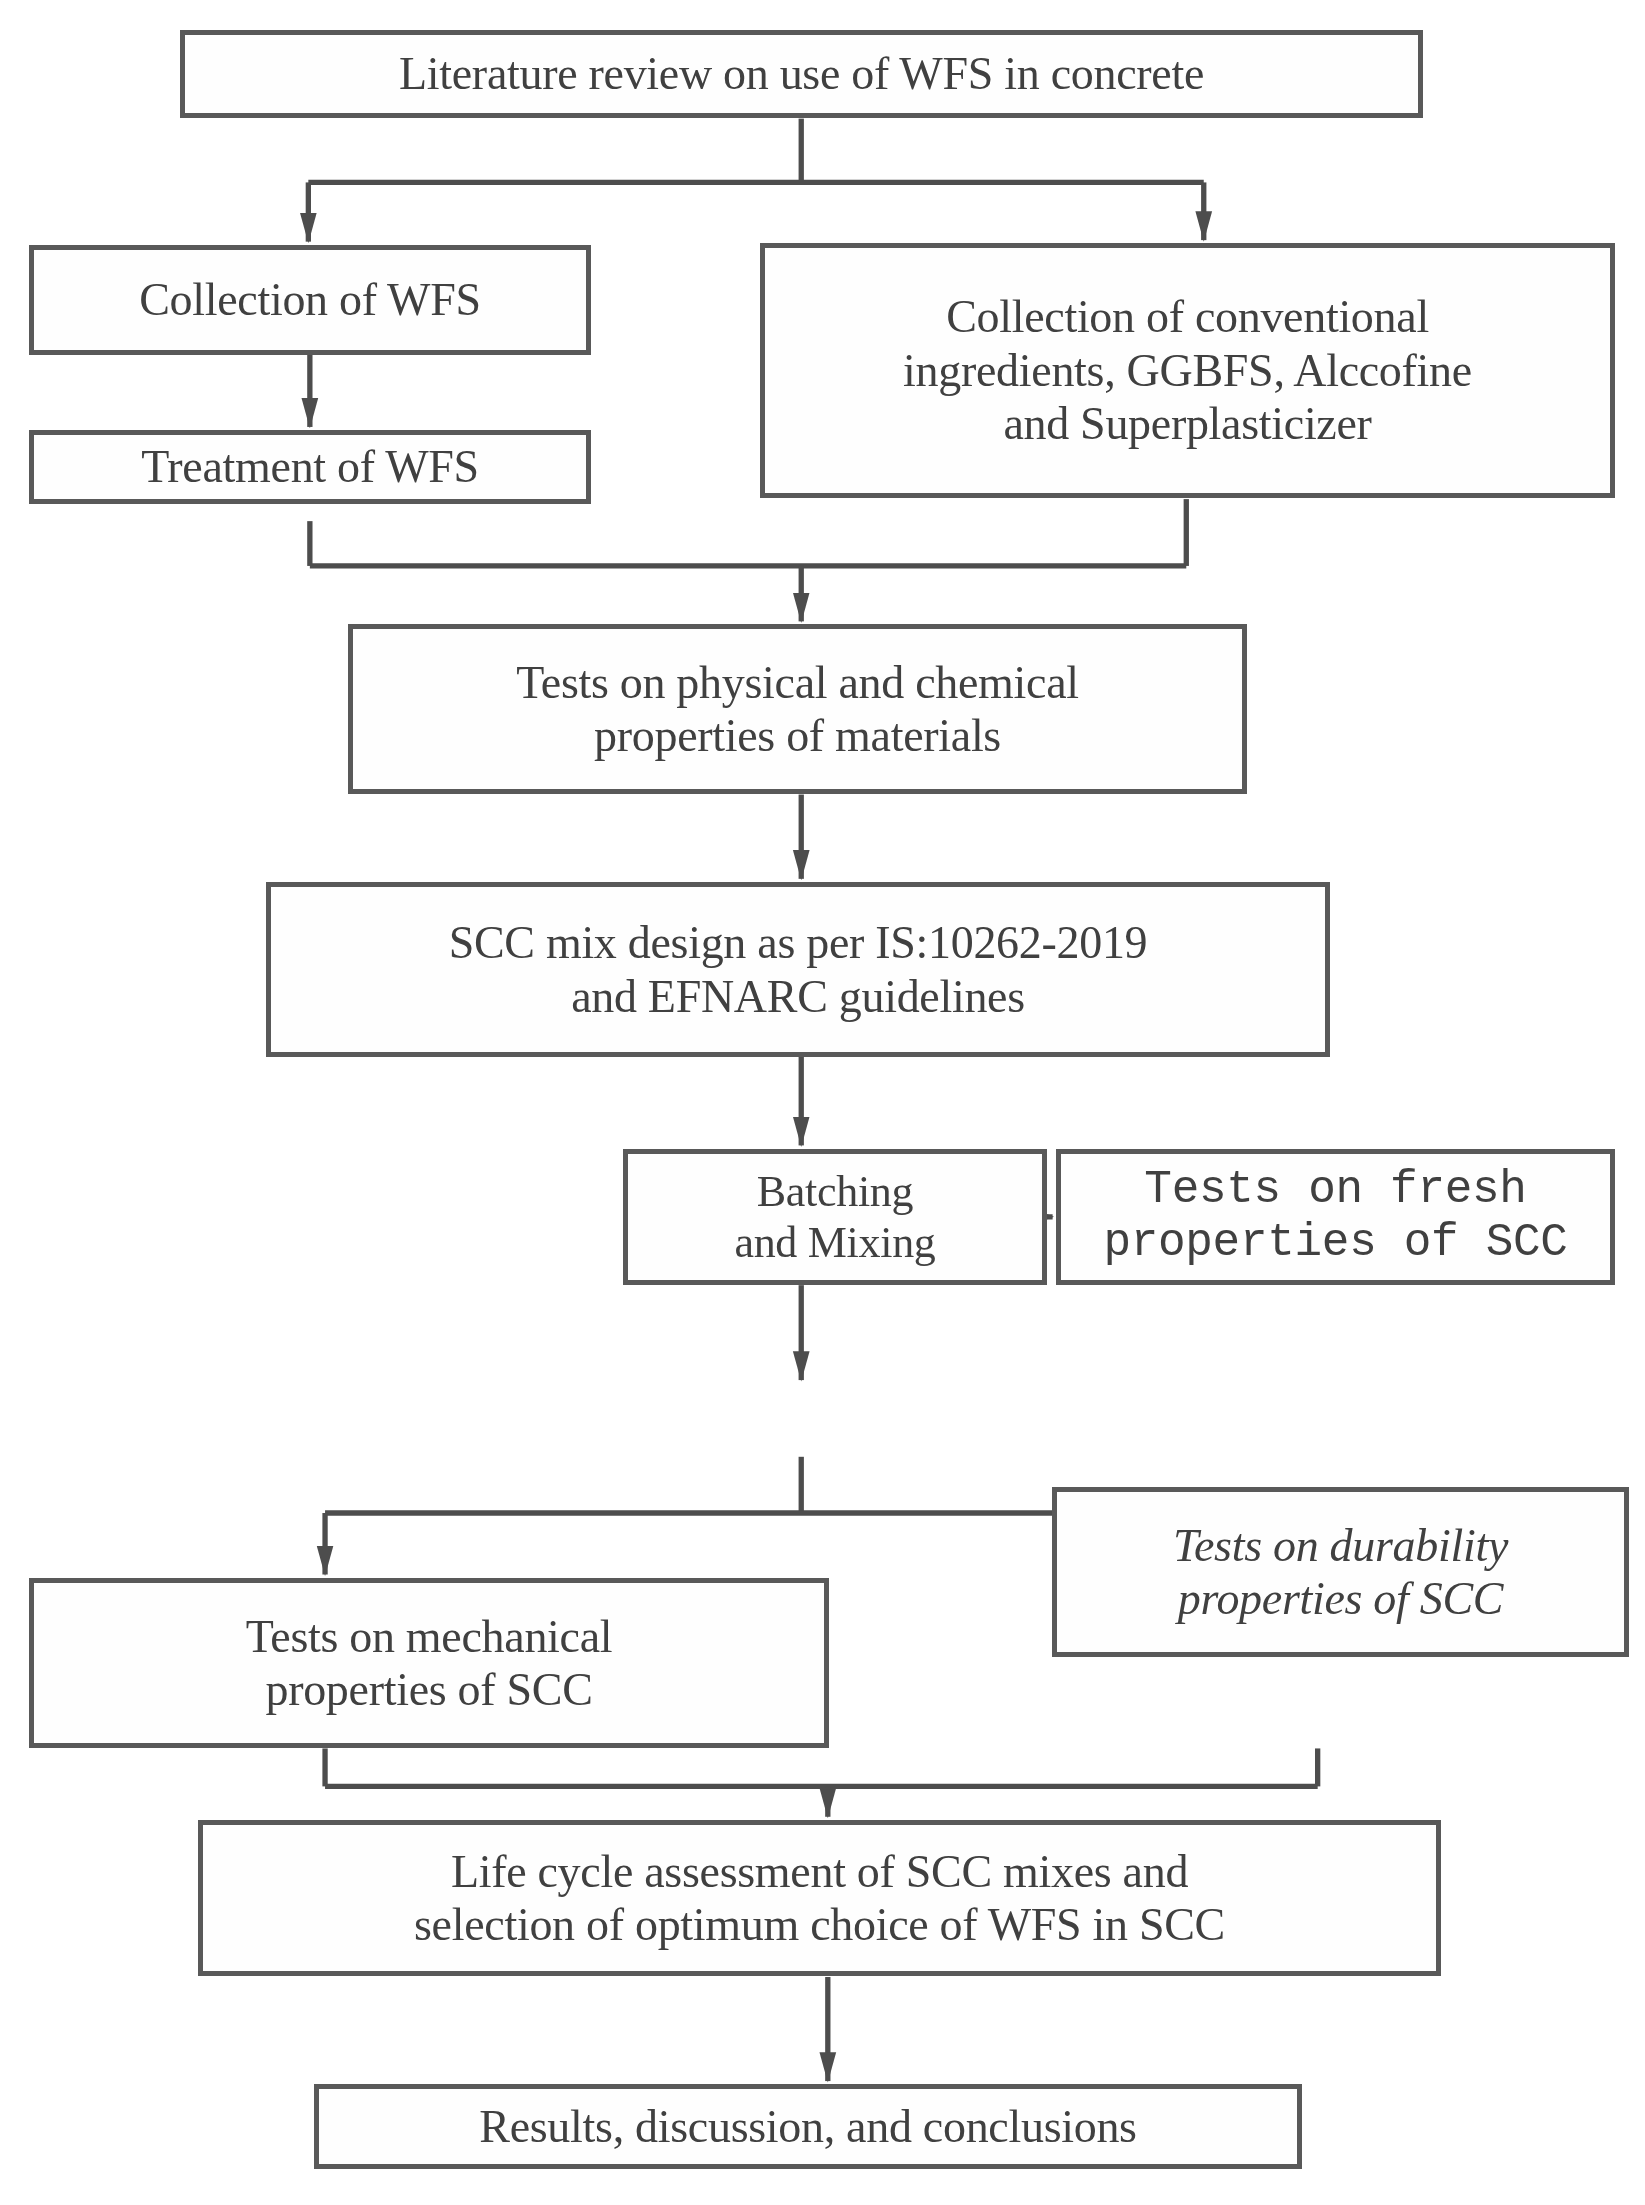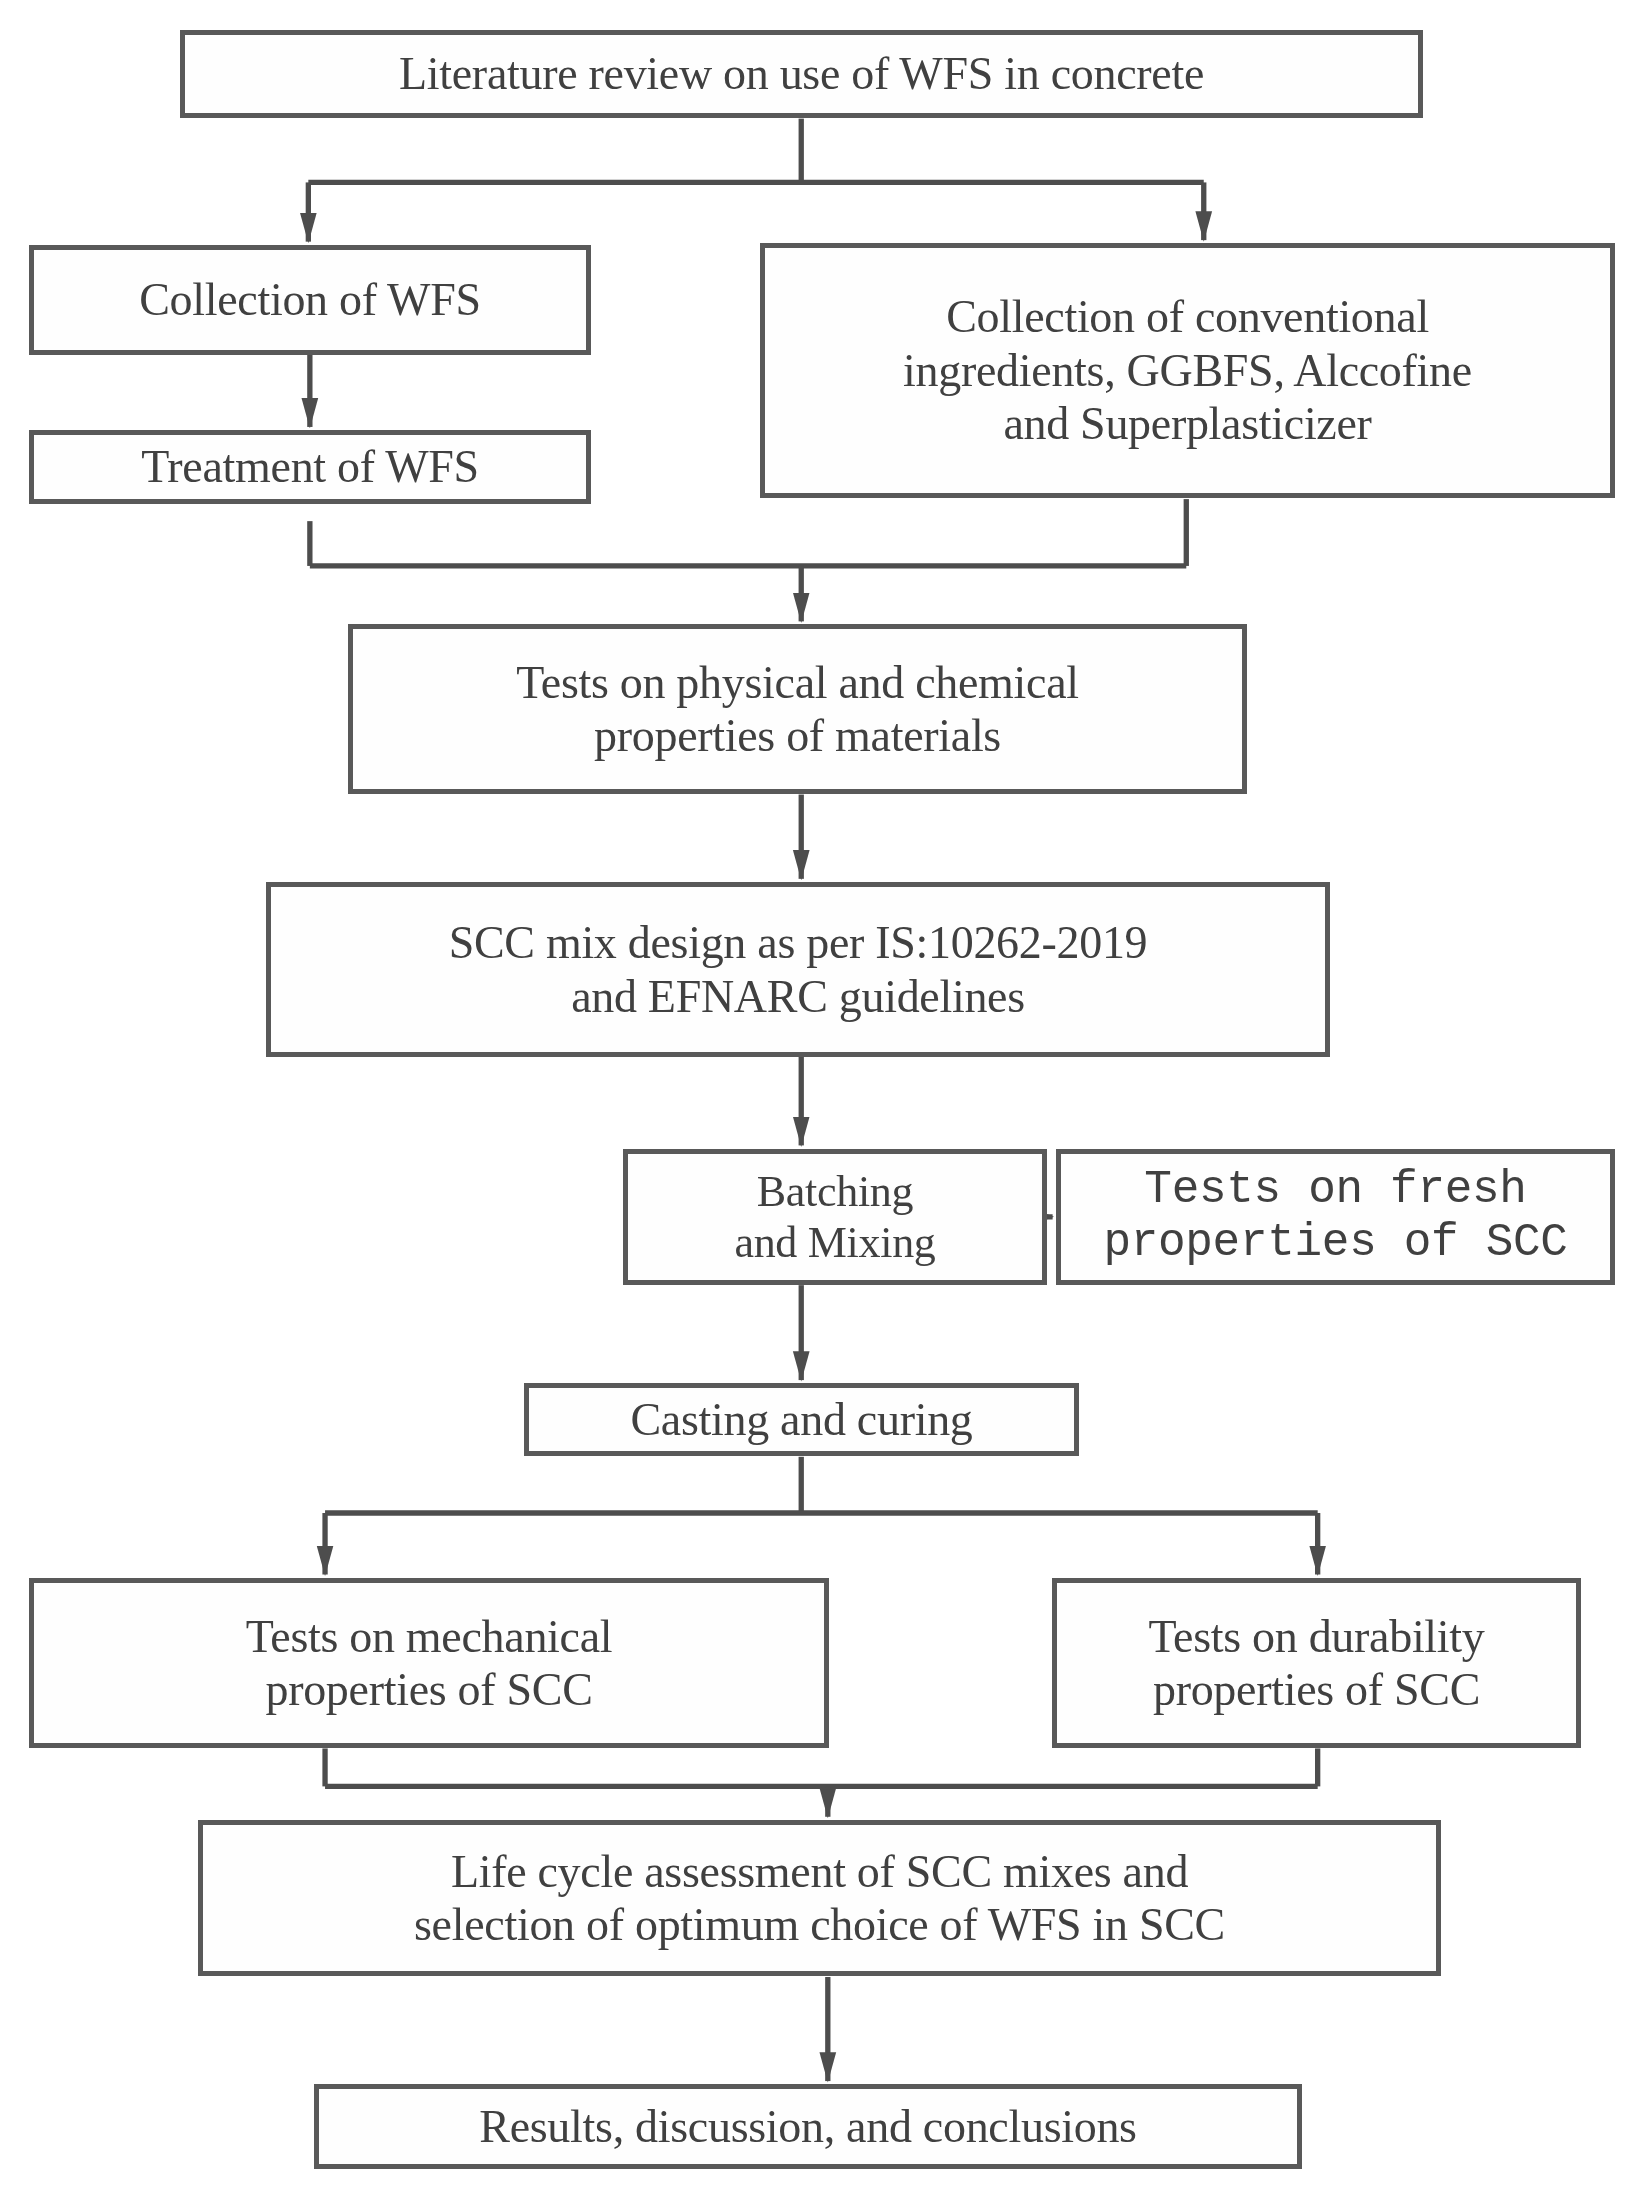--- a/index.html
+++ b/index.html
@@ -49,21 +49,21 @@
   .n-lit      { left: 180px;  top: 30px;   width: 1243px; height: 88px; }
   .n-colwfs   { left: 29px;   top: 245px;  width: 562px;  height: 110px; }
   .n-treat    { left: 29px;   top: 430px;  width: 562px;  height: 74px; }
   .n-conv     { left: 760px; top: 243px;  width: 855px; height: 255px; }
   .n-physchem { left: 348px;  top: 624px;  width: 899px; height: 170px; }
   .n-mixdes   { left: 266px;  top: 882px; width: 1064px; height: 175px; }
   .n-batch    { left: 623px;  top: 1149px; width: 424px;  height: 136px; }
   .n-fresh    { left: 1056px; top: 1149px; width: 559px;  height: 136px; font-family: Liberation Mono, monospace; }
   .n-cast     { left: 524px;  top: 1383px; width: 555px;  height: 73px;  }
   .n-mech     { left: 29px;   top: 1578px; width: 800px; height: 170px; }
-  .n-dur      { left: 1052px; top: 1578px; width: 529px;  height: 170px; }
+  .n-dur      { left: 1052px; top: 1487px; width: 577px;  height: 170px; font-style: italic; }
   .n-lca      { left: 198px;  top: 1820px; width: 1243px; height: 156px; }
   .n-results  { left: 314px;  top: 2084px; width: 988px; height: 85px; }
 
   
   .n-batch .label { font-size: 44px; }
 </style>
 </head>
 <body>
 
 <div id="stage">
@@ -145,23 +145,20 @@
   <div class="node n-batch">
     <span class="label">Batching
 and Mixing</span>
   </div>
 
   <div class="node n-fresh">
     <span class="label">Tests on fresh
 properties of SCC</span>
   </div>
 
-  <div class="node n-cast">
-    <span class="label">Casting and curing</span>
-  </div>
 
   <div class="node n-mech">
     <span class="label">Tests on mechanical
 properties of SCC</span>
   </div>
 
   <div class="node n-dur">
     <span class="label">Tests on  durability
 properties of SCC</span>
   </div>

